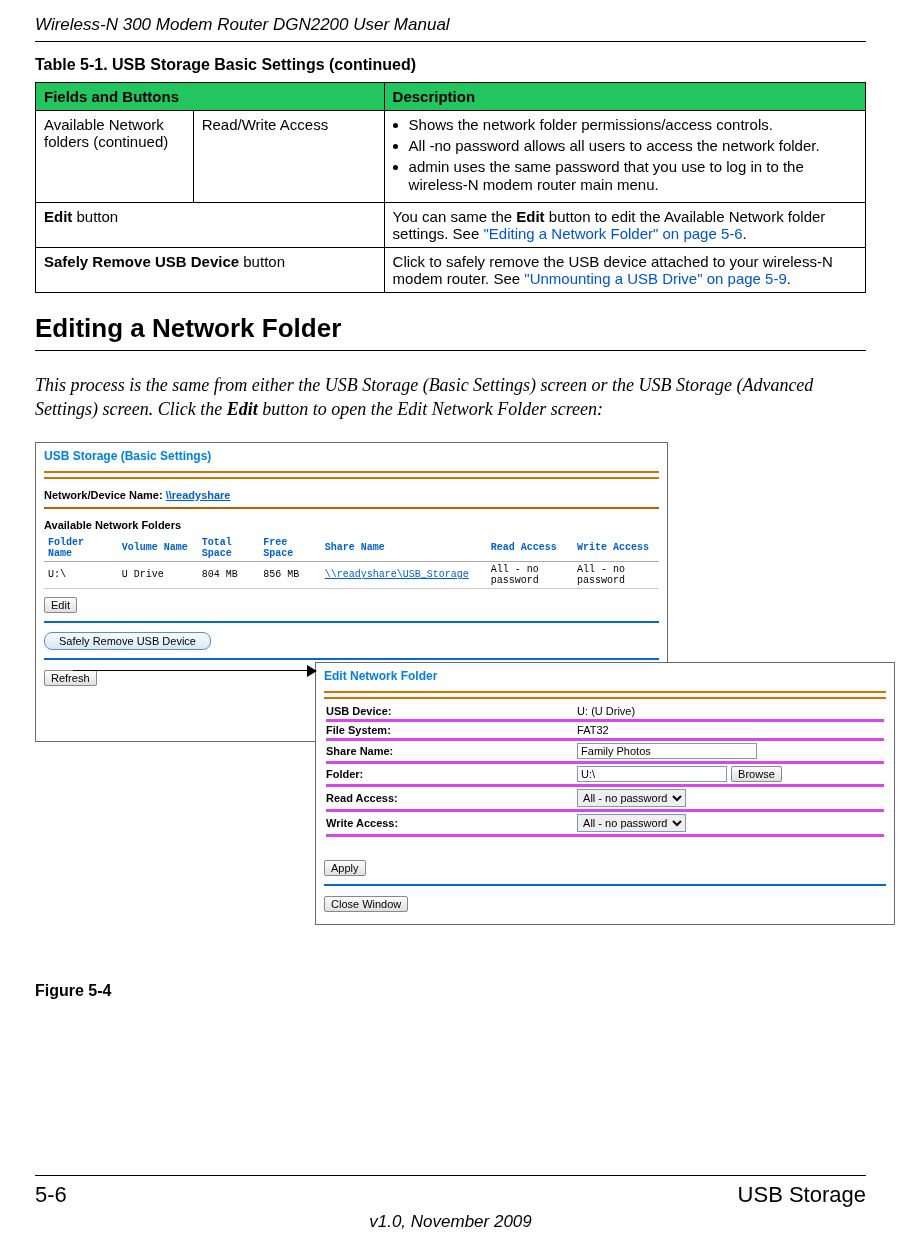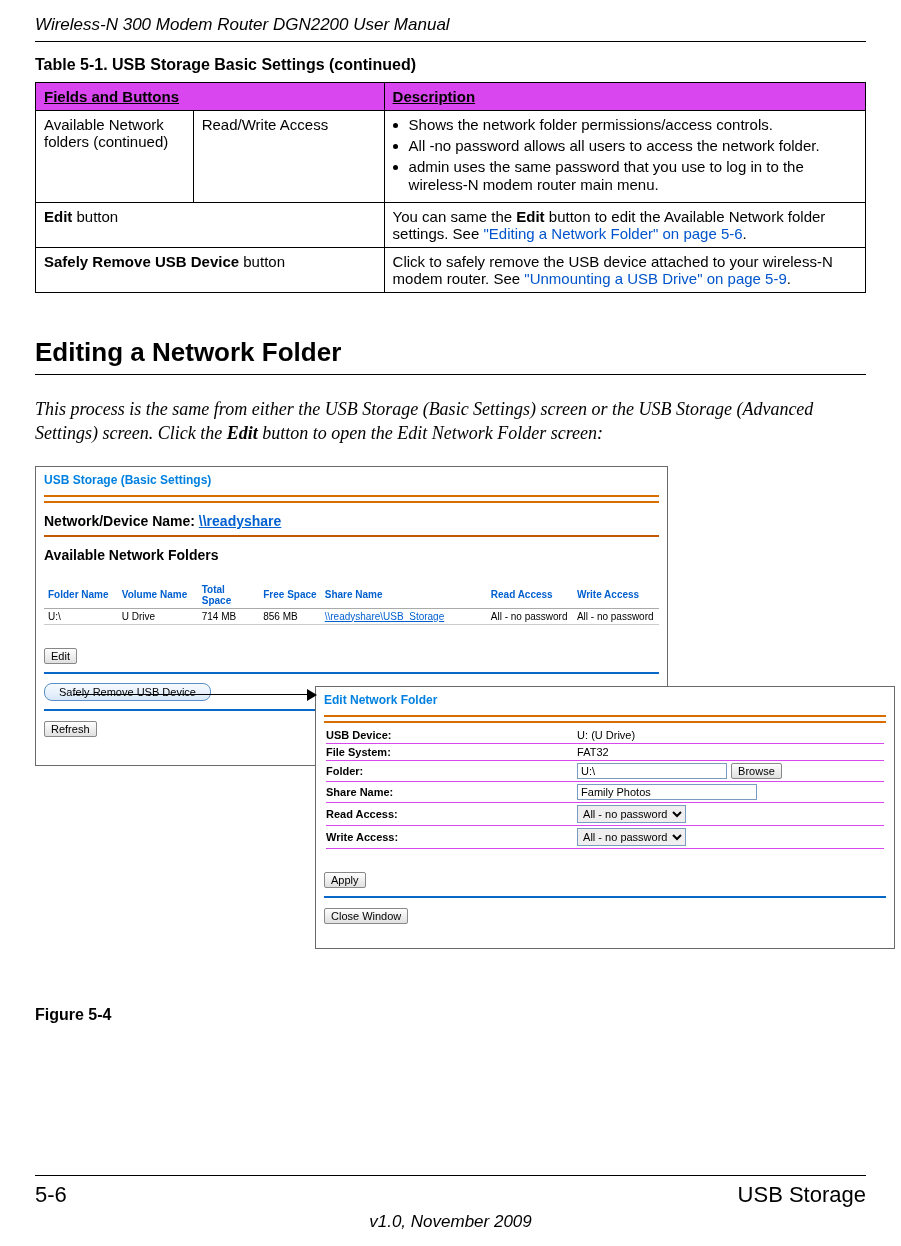--- a/index.html
+++ b/index.html
@@ -32,31 +32,30 @@
       font-family: Arial, Helvetica, sans-serif;
       font-size: 15px;
     }
     table.settings th, table.settings td {
       border: 1px solid #000;
       padding: 5px 8px;
       vertical-align: top;
       text-align: left;
     }
     table.settings th {
-      background: #d946ef;
-      font-weight: bold;
-      text-decoration: underline;
+      background: #22c55e;
+      font-weight: bold;
     }
     ul.desc-list { list-style: disc; padding-left: 16px; }
     ul.desc-list li { margin-bottom: 2px; line-height: 1.25; }
     .link { color: #0055cc; }
     h2.section-title {
       font-size: 26px;
       font-weight: bold;
-      margin-top: 44px;
+      margin-top: 20px;
       padding-bottom: 6px;
       border-bottom: 1px solid #000;
       font-family: Arial, Helvetica, sans-serif;
     }
     p.body-text {
       font-family: Georgia, 'Times New Roman', serif;
       font-size: 18px;
       line-height: 1.35;
       margin-top: 22px;
       font-style: italic;
@@ -73,40 +72,40 @@
     .win-title {
       color: #0080e0;
       font-weight: bold;
       font-family: Tahoma, Arial, sans-serif;
       font-size: 12px;
       padding: 6px 8px 4px;
     }
     .hr-orange { border: none; border-top: 2px solid #d86e00; margin: 4px 8px; }
     .hr-darkorange { border: none; border-top: 2px solid #c25800; margin: 4px 8px; }
     .hr-blue { border: none; border-top: 2px solid #0868c8; margin: 4px 8px; }
-    .sub-label { font-size: 14px; font-weight: bold; padding: 6px 8px 2px; font-family: Tahoma, Arial, sans-serif;}
+    .sub-label { font-size: 11px; font-weight: bold; padding: 6px 8px 2px; font-family: Tahoma, Arial, sans-serif;}
     .blue-link { color: #0060d0; text-decoration: underline; }
     table.mini {
-      font-size: 10px; border-collapse: collapse; margin: 17px 8px; width: calc(100% - 16px);
-      font-family: Liberation Sans, sans-serif; table-layout: fixed;
+      font-size: 10px; border-collapse: collapse; margin: 2px 8px; width: calc(100% - 16px);
+      font-family: Liberation Mono, monospace; table-layout: fixed;
     }
     table.mini th { color: #0060d0; text-align: left; border-bottom: 1px solid #aaa; padding: 2px 4px; font-size:10px;}
     table.mini td { padding: 2px 4px; border-bottom: 1px solid #ccc; font-size:10px; overflow:hidden;}
     .btn {
       display: inline-block; font-size: 11px; padding: 1px 6px;
       border: 1px solid #888; background: linear-gradient(#fefefe,#e0e0e0);
       border-radius: 2px; font-family: Tahoma, Arial, sans-serif;
     }
     .btn.round { border-radius: 8px; padding: 2px 14px; border-color:#5a8ec8; background:linear-gradient(#f8fbff,#d8e8f8);}
     .btn-row { padding: 4px 8px; }
     .edit-form {
       font-size: 11px; font-family: Tahoma, Arial, sans-serif;
       padding: 0 10px;
     }
-    .edit-form .row { display:flex; align-items:center; padding:2px 0; border-bottom:1px solid #d946ef;}
+    .edit-form .row { display:flex; align-items:center; padding:2px 0; border-bottom:3px solid #d946ef;}
     .edit-form .row .lbl { width: 45%; font-weight:bold; }
     .edit-form .row .val { width: 55%; display:flex; gap:4px; align-items:center;}
     .edit-form input[type=text] {
       font-size:11px; padding:1px 3px; border:1px solid #7a9ac0; width: 150px;font-family:inherit;
     }
     .edit-form select { font-size:11px; border:1px solid #7a9ac0; padding:1px;font-family:inherit;}
     .arrow-line {
       position: absolute; left: 38px; top: 228px; width: 242px; height: 1px; background:#000; z-index:3;
     }
     .arrow-head {
@@ -186,21 +185,21 @@
         <th style="width:13%">Volume Name</th>
         <th style="width:10%">Total Space</th>
         <th style="width:10%">Free Space</th>
         <th style="width:27%">Share Name</th>
         <th style="width:14%">Read Access</th>
         <th style="width:14%">Write Access</th>
       </tr>
       <tr>
         <td>U:\</td>
         <td>U Drive</td>
-        <td>714 MB</td>
+        <td>804 MB</td>
         <td>856 MB</td>
         <td><span class="blue-link">\\readyshare\USB_Storage</span></td>
         <td>All - no password</td>
         <td>All - no password</td>
       </tr>
     </tbody>
       </table>
     <div class="btn-row"><span class="btn">Edit</span></div>
     <hr class="hr-blue">
     <div class="btn-row"><span class="btn round">Safely Remove USB Device</span></div>
@@ -217,30 +216,30 @@
     <div class="edit-form">
       <div class="row">
           <span class="lbl">USB Device:</span>
           <span class="val">U: (U Drive)</span>
         </div>
       <div class="row">
           <span class="lbl">File System:</span>
           <span class="val">FAT32</span>
         </div>
       <div class="row">
+          <span class="lbl">Share Name:</span>
+          <span class="val">
+            <input type="text" style="width: 180px;" value="Family Photos">
+          </span>
+        </div>
+      <div class="row">
           <span class="lbl">Folder:</span>
           <span class="val">
             <input type="text" value="U:\" style="">
             <span class="btn">Browse</span>
-          </span>
-        </div>
-      <div class="row">
-          <span class="lbl">Share Name:</span>
-          <span class="val">
-            <input type="text" style="width: 180px;" value="Family Photos">
           </span>
         </div>
       <div class="row">
           <span class="lbl">Read Access:</span>
           <span class="val">
             <select><option>All - no password</option></select>
           </span>
         </div>
       <div class="row">
           <span class="lbl">Write Access:</span>

